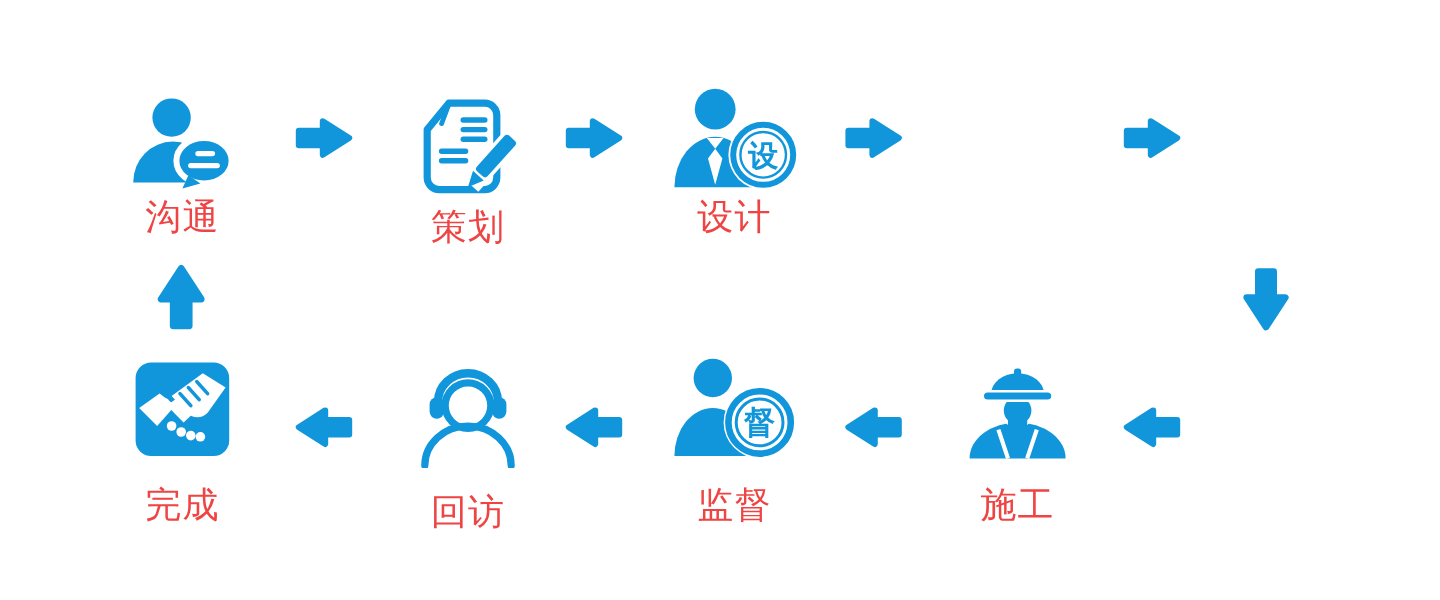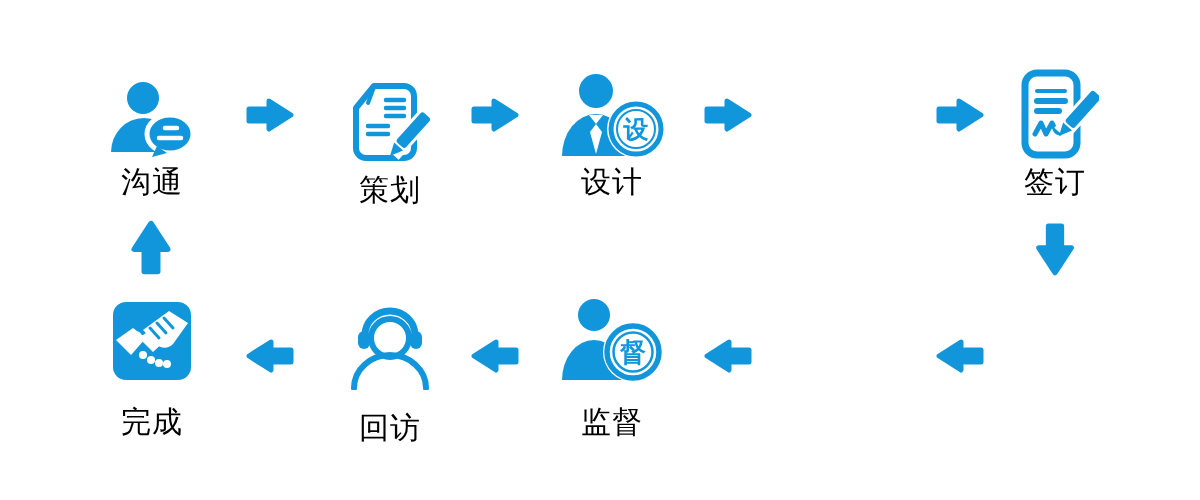--- a/index.html
+++ b/index.html
@@ -16,21 +16,21 @@
     display:flex;flex-direction:column;align-items:center;
   }
   .icon-box{
     height:90px;
     display:flex;align-items:flex-end;justify-content:center;
   }
   .row2 .icon-box{height:86px;}
   .label{
     margin-top:4px;
     font-size:30px;line-height:36px;
-    color:#000000;letter-spacing:1px;
+    color:#ef4444;letter-spacing:1px;
     white-space:nowrap;
   }
   .row2 .label{margin-top:20px;}
   .arrow{position:absolute;line-height:0;}
   .arrow.flip svg{transform:scaleX(-1);}
   .arrow.up svg{transform:rotate(180deg);}
   svg{display:block;}
   text{font-family:"Liberation Sans", sans-serif;}
 </style>
 </head>
@@ -101,50 +101,48 @@
       </svg>
   </div>
 
 
   <div class="arrow h" style="left:934px;top:96px">
     <svg width="52" height="38" viewBox="0 0 52 38">
         <path d="M5,13 h20 v-8 l22,14 -22,14 v-8 h-20 z" fill="#1296db" stroke="#1296db" stroke-width="5" stroke-linejoin="round"></path>
       </svg>
   </div>
 
-  <div class="node row1" style="left:965px;top:70px">
-    <div class="icon-box">
-      <svg width="88" height="92" viewBox="0 0 88 92">
-        <rect x="14" y="5" width="52" height="82" rx="12" fill="#ffffff" stroke="#1296db" stroke-width="7"></rect>
-        <path d="M26,23 h28" stroke="#1296db" stroke-width="4" stroke-linecap="round" fill="none"></path>
-        <path d="M26,33 h28 M26,43 h22" stroke="#1296db" stroke-width="6" stroke-linecap="round" fill="none"></path>
-        <path d="M24,66 l6,-11 5,11 6,-11 4,8 q4,4 9,-1" fill="none" stroke="#1296db" stroke-width="5" stroke-linecap="round" stroke-linejoin="round"></path>
-        <g transform="rotate(42 66 48)">
-          <rect x="57" y="16" width="18" height="56" fill="#ffffff"></rect>
-          <rect x="60" y="18" width="12" height="42" rx="3" fill="#1296db"></rect>
-          <path d="M60,62 h12 l-6,13 z" fill="#1296db"></path>
-        </g>
-      </svg>
-    </div>
-    <div class="label">签订</div>
-  </div>
 
   <div class="arrow v" style="left:1033px;top:222px">
     <svg width="44" height="56" viewBox="0 0 38 52">
         <path d="M13,4 v20 h-9 l15,23 15,-23 h-9 v-20 z" fill="#1296db" stroke="#1296db" stroke-width="5" stroke-linejoin="round"></path>
       </svg>
   </div>
 
 
   <div class="arrow h flip" style="left:934px;top:337px">
     <svg width="52" height="38" viewBox="0 0 52 38">
         <path d="M5,13 h20 v-8 l22,14 -22,14 v-8 h-20 z" fill="#1296db" stroke="#1296db" stroke-width="5" stroke-linejoin="round"></path>
       </svg>
   </div>
 
+  <div class="node row2" style="left:758px;top:298px">
+    <div class="icon-box">
+      <svg width="92" height="86" viewBox="0 0 92 86">
+        <path d="M6,84 a40,30 0 0 1 80,0 z" fill="#1296db"></path>
+        <ellipse cx="46" cy="44" rx="13" ry="13" fill="#1296db" stroke="#ffffff" stroke-width="3"></ellipse>
+        <rect x="38" y="50" width="16" height="12" fill="#1296db"></rect>
+        <path d="M30,60 l8,24 M62,60 l-8,24" stroke="#ffffff" stroke-width="3.5" fill="none"></path>
+        <rect x="43" y="9" width="6" height="8" rx="2.5" fill="#1296db"></rect>
+        <path d="M24,30 a22,17 0 0 1 44,0 z" fill="#1296db"></path>
+        <rect x="17" y="28" width="58" height="8" rx="4" fill="#1296db" stroke="#ffffff" stroke-width="2"></rect>
+      </svg>
+    </div>
+    <div class="label">施工</div>
+  </div>
 
   <div class="arrow h flip" style="left:702px;top:337px">
     <svg width="52" height="38" viewBox="0 0 52 38">
         <path d="M5,13 h20 v-8 l22,14 -22,14 v-8 h-20 z" fill="#1296db" stroke="#1296db" stroke-width="5" stroke-linejoin="round"></path>
       </svg>
   </div>
 
   <div class="node row2" style="left:522px;top:298px">
     <div class="icon-box">
       <svg width="108" height="88" viewBox="0 0 108 88">

